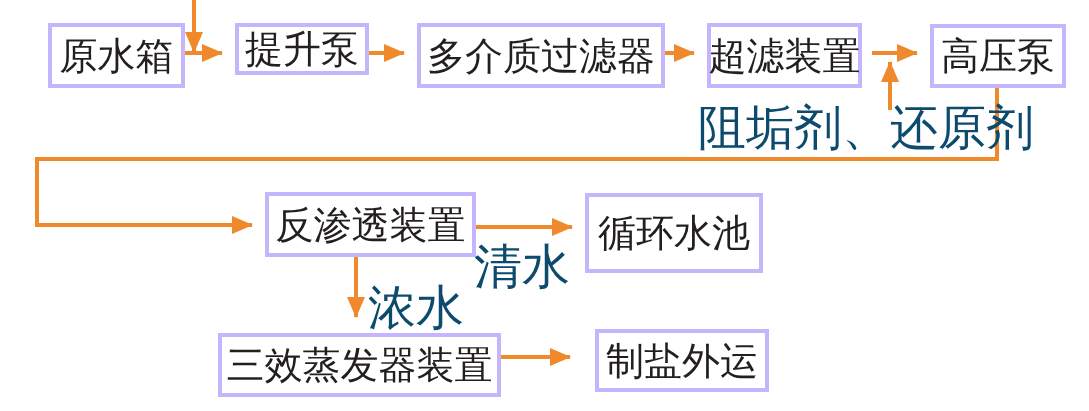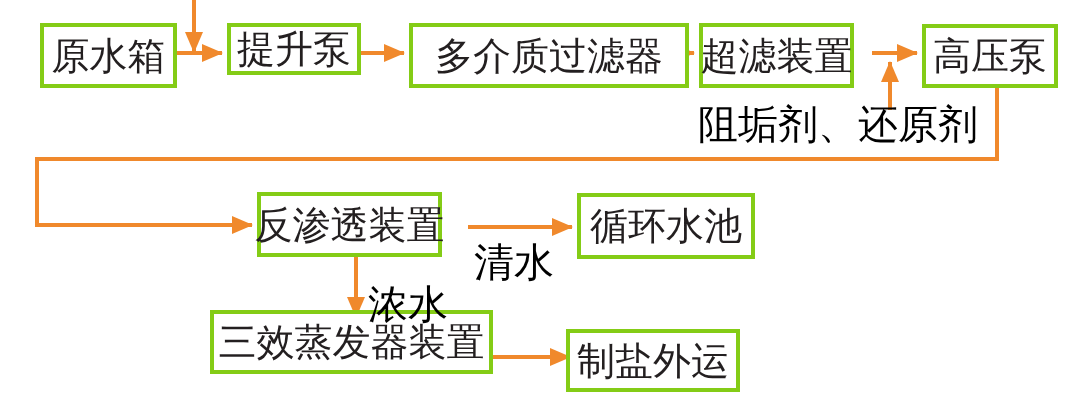--- a/index.html
+++ b/index.html
@@ -9,34 +9,35 @@
     height:411px;
     background:#ffffff;
     font-family:"Liberation Sans", sans-serif;
     overflow:hidden;
   }
   .edges-layer{position:absolute;left:0;top:0;width:1089px;height:411px;}
   .edge{stroke:#F0892C;stroke-width:4;fill:none;}
   .node{
     position:absolute;
     box-sizing:border-box;
-    border:4px solid #84cc16;
+    border:4px solid #c4b5fd;
     background:#ffffff;
     display:flex;
     align-items:center;
     justify-content:center;
     font-size:38px;
     color:#231F20;
     white-space:nowrap;
     line-height:1;
+    margin-left:8px;
   }
   .edge-label{
     position:absolute;
-    font-size:40px;
-    color:#000000;
+    font-size:48px;
+    color:#0c4a6e;
     white-space:nowrap;
     line-height:1;
   }
 </style>
 </head>
 <body>
 
 <div class="canvas">
 
   <svg class="edges-layer" width="1089" height="411" viewBox="0 0 1089 411" xmlns="http://www.w3.org/2000/svg">
@@ -64,33 +65,33 @@
 
     <path class="edge" d="M356,257 L356,317" marker-end="url(#ah)"></path>
 
     <path class="edge" d="M493,357 L570,357" marker-end="url(#ah)"></path>
   </svg>
 
   <div class="node" style="left:40px;top:23px;width:137px;height:65px;">原水箱</div>
 
   <div class="node" style="left:227px;top:23px;width:134px;height:52px;">提升泵</div>
 
-  <div class="node" style="left:409px;top:23px;width:280px;height:65px;">多介质过滤器</div>
+  <div class="node" style="left:409px;top:23px;width:248px;height:65px;">多介质过滤器</div>
 
   <div class="node" style="left:699px;top:23px;width:155px;height:65px;">超滤装置</div>
 
   <div class="node" style="left:922px;top:24px;width:136px;height:64px;">高压泵</div>
 
-  <div class="node" style="left:257px;top:192px;width:185px;height:65px;">反渗透装置</div>
+  <div class="node" style="left:257px;top:192px;width:211px;height:65px;">反渗透装置</div>
 
-  <div class="node" style="left:577px;top:193px;width:178px;height:66px;">循环水池</div>
+  <div class="node" style="left:577px;top:193px;width:178px;height:80px;">循环水池</div>
 
-  <div class="node" style="left:210px;top:310px;width:283px;height:64px;">三效蒸发器装置</div>
+  <div class="node" style="left:210px;top:333px;width:283px;height:64px;">三效蒸发器装置</div>
 
-  <div class="node" style="left:566px;top:329px;width:174px;height:63px;">制盐外运</div>
+  <div class="node" style="left:587px;top:329px;width:174px;height:63px;">制盐外运</div>
 
   <div class="edge-label" style="left:698px;top:104px;">阻垢剂、还原剂</div>
 
   <div class="edge-label" style="left:474px;top:243px;font-family:Liberation Serif, serif;">清水</div>
 
   <div class="edge-label" style="left:368px;top:284px;">浓水</div>
 
 </div>
 
 </body></html>

